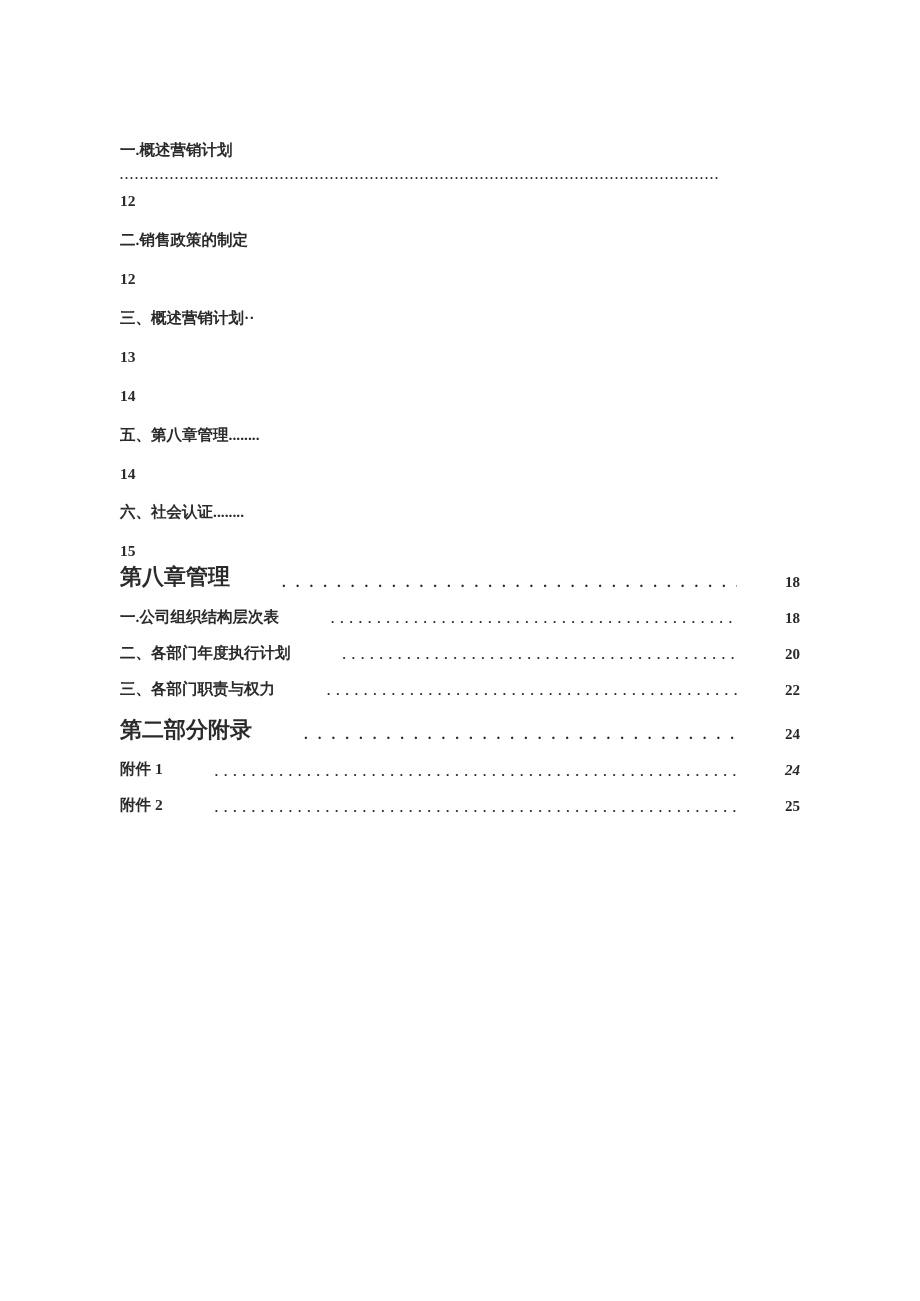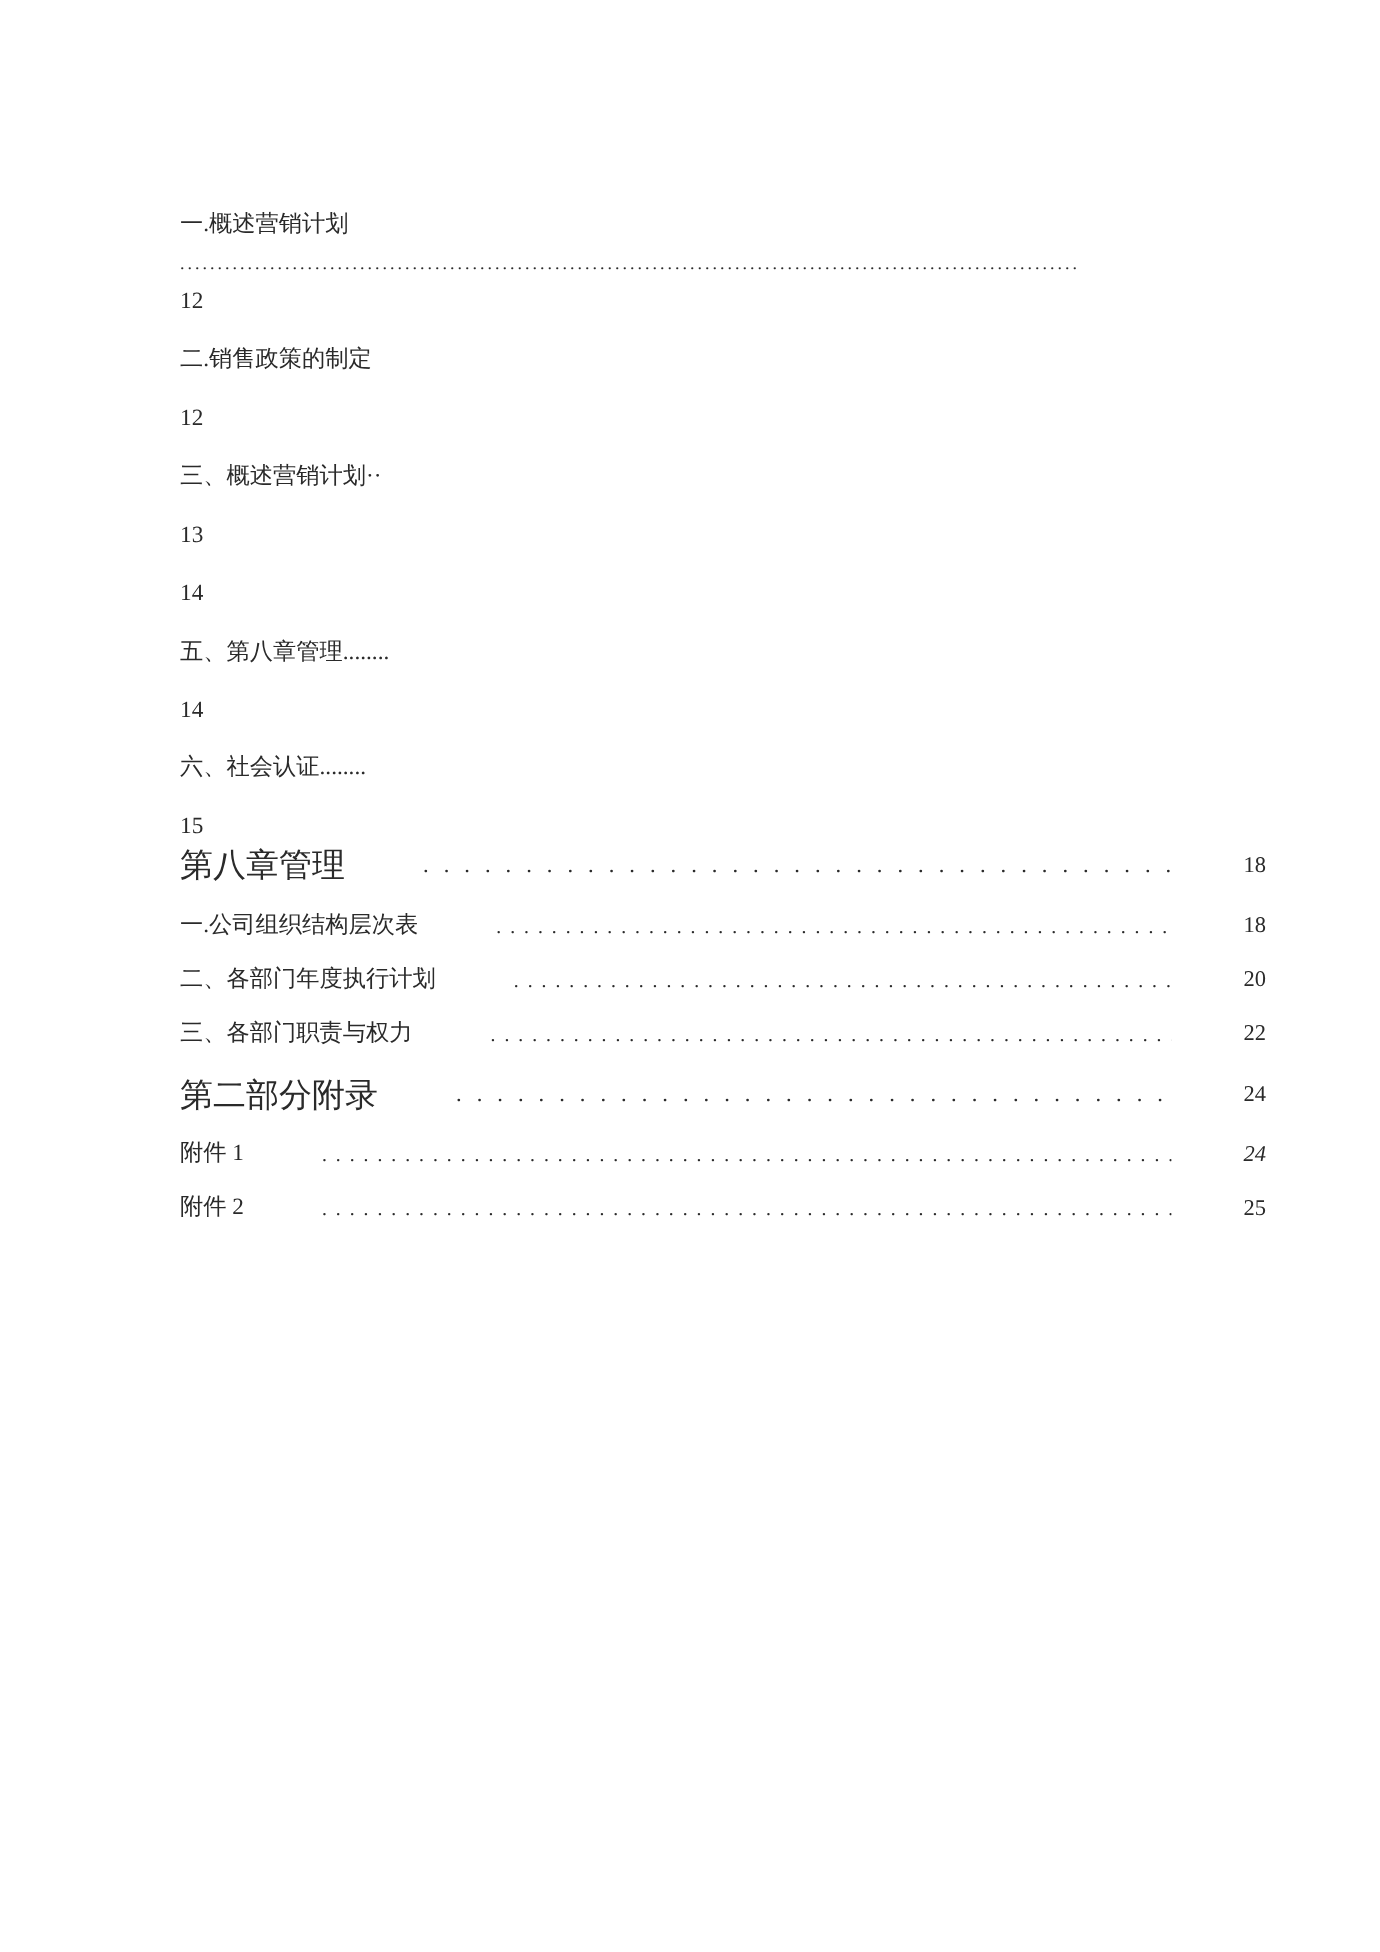--- a/index.html
+++ b/index.html
@@ -3,40 +3,41 @@
 <meta charset="utf-8">
 <style>
   html,body{margin:0;padding:0;background:#fff;}
   body{
     width:920px;height:1301px;
     font-family:"Songti SC","SimSun","STSong",serif;
     color:#2a2a2a;
   }
   .page{
     box-sizing:border-box;
-    padding:140px 76px 0 120px;
+    padding:140px 120px 0 120px;
     font-size:15.5px;
     line-height:1.35;
+    font-weight:bold;
   }
 
   .simple-block{margin:0 0 18px 0;}
   .simple-title{margin-bottom:6px;}
   .simple-dots{
     letter-spacing:2px;
     font-family:"Songti SC","SimSun",serif;
     font-size:12px;
     color:#2a2a2a;
     white-space:nowrap;overflow:hidden;
   }
   .simple-page{margin-top:8px;}
 
   .simple-block-nodots .simple-page{margin-top:18px;}
 
   .toc-row{
-    display:flex;align-items:center;
+    display:flex;align-items:flex-end;
     margin:0 0 15px 0;
     white-space:nowrap;
     gap:48px;
   }
   .toc-title{flex:0 0 auto;}
   .toc-leader{
     flex:1 1 auto;
     overflow:hidden;
     font-size:13px;
     letter-spacing:6px;

